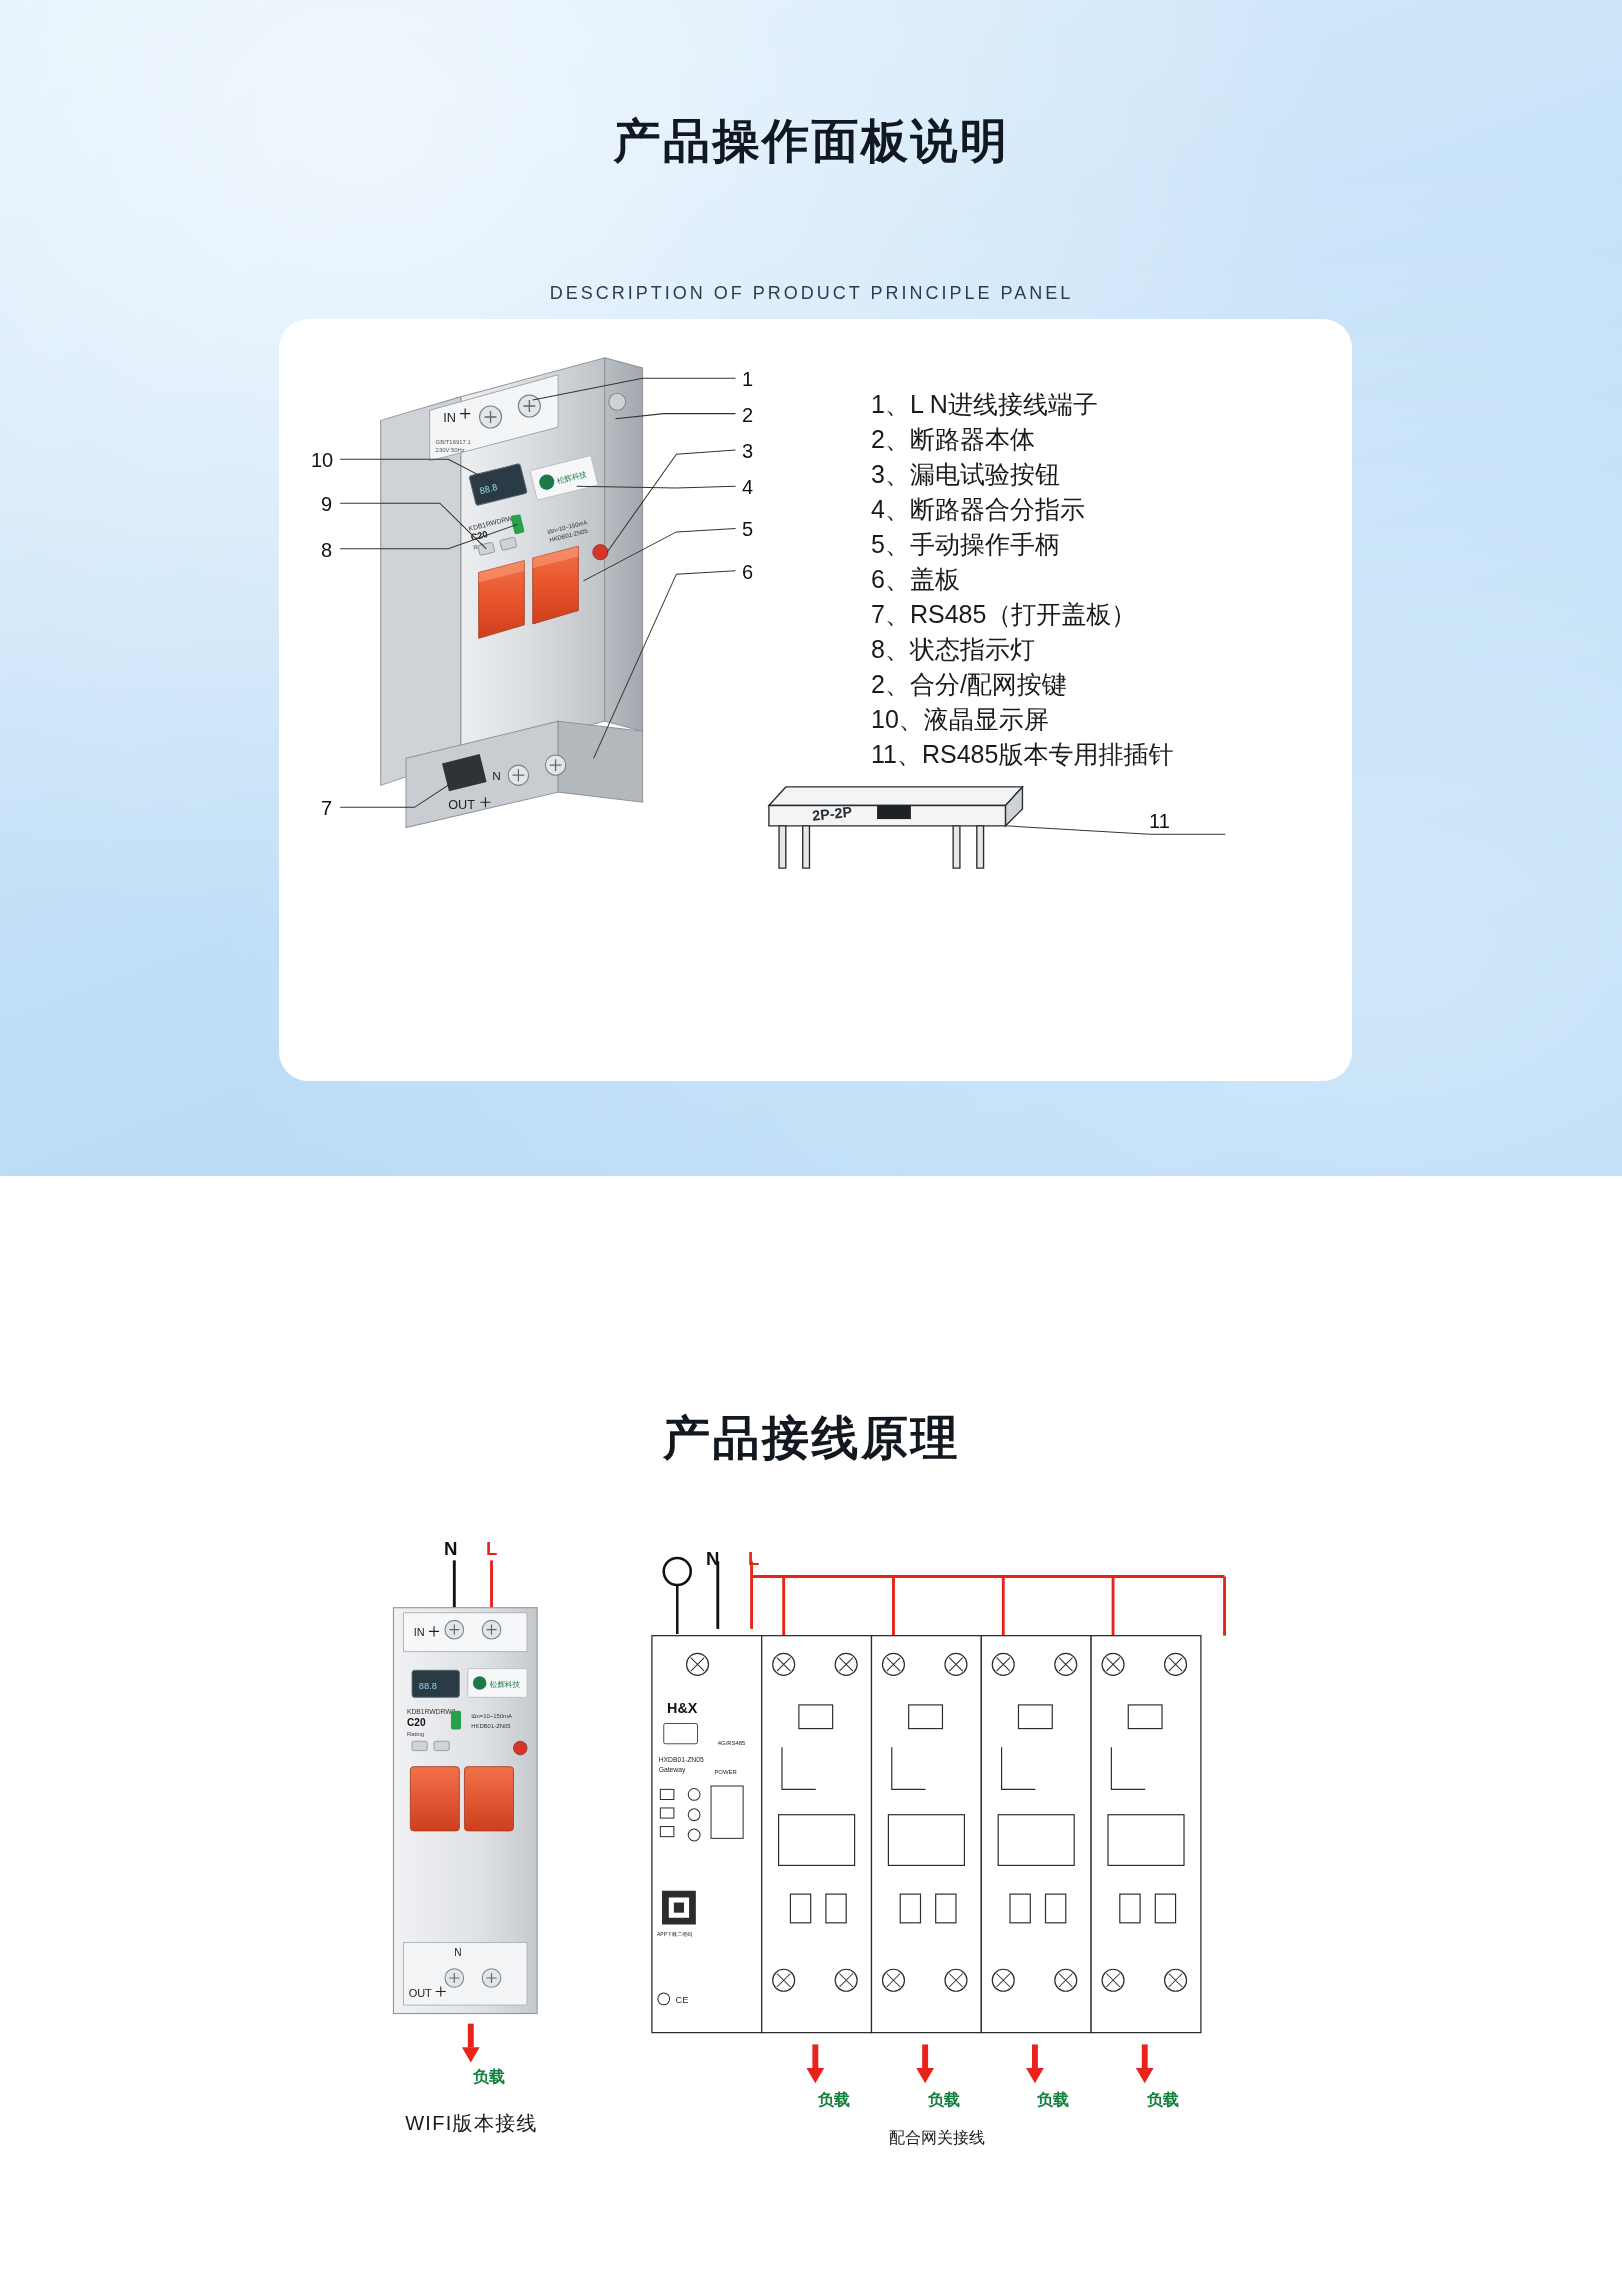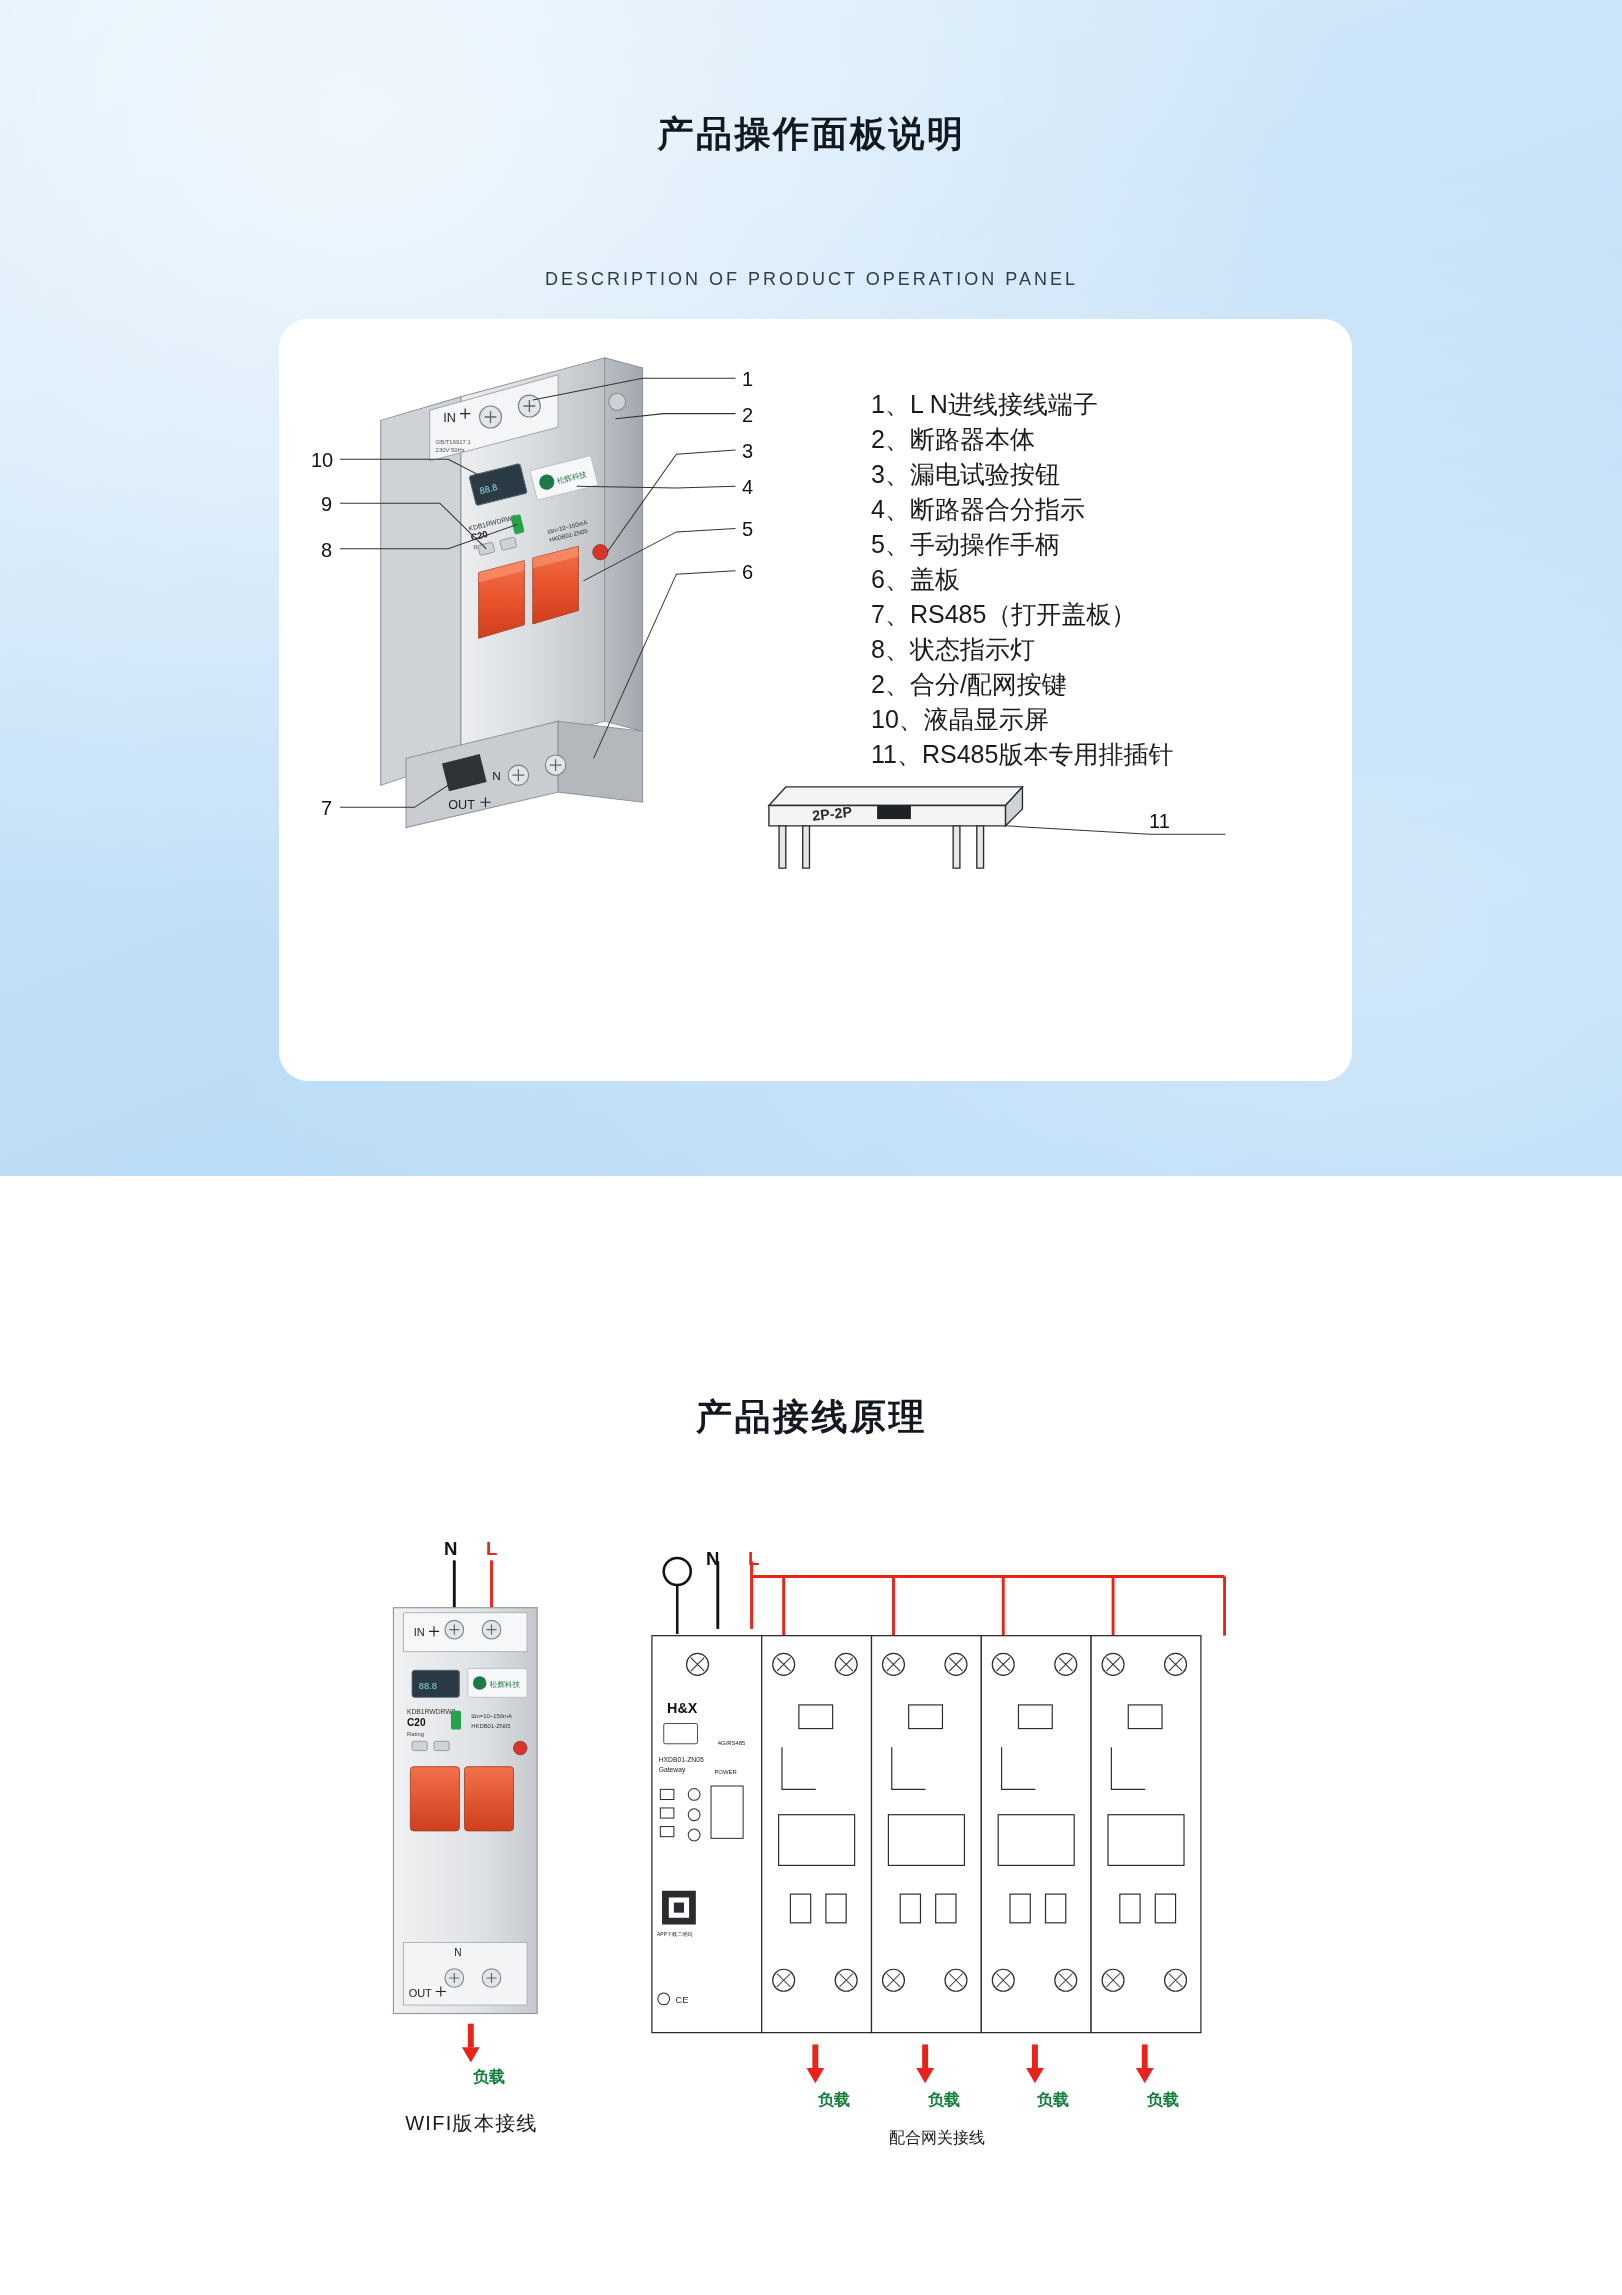--- a/index.html
+++ b/index.html
@@ -26,21 +26,21 @@
     content:"";
     position:absolute; left:0; top:0; width:100%; height:100%;
     background: radial-gradient(ellipse at 22% 10%, rgba(255,255,255,0.65) 0%, rgba(255,255,255,0) 55%),
                 radial-gradient(ellipse at 85% 80%, rgba(255,255,255,0.35) 0%, rgba(255,255,255,0) 60%);
     pointer-events:none;
   }
 
   .sec-title {
     position: relative;
     text-align: center;
-    font-size: 36px;
+    font-size: 47px;
     font-weight: bold;
     color: #12181f;
     letter-spacing: 2.5px;
     z-index: 3;
   }
   .sec-sub {
     position: relative;
     text-align: center;
     font-size: 18px;
     color: #2c3d4d;
@@ -116,21 +116,21 @@
   svg { display: block; }
 </style>
 </head>
 <body>
 
 <div class="page">
 
   <div class="section1"></div>
 
   <div class="sec-title" id="title1">产品操作面板说明</div>
-  <div class="sec-sub" id="sub1">DESCRIPTION OF PRODUCT OPERATION PANEL</div>
+  <div class="sec-sub" id="sub1">DESCRIPTION OF PRODUCT PRINCIPLE PANEL</div>
 
   <div class="card" id="card1">
 
     <div class="legend">
       <div>1、L N进线接线端子</div>
       <div>2、断路器本体</div>
       <div>3、漏电试验按钮</div>
       <div>4、断路器合分指示</div>
       <div>5、手动操作手柄</div>
       <div>6、盖板</div>

